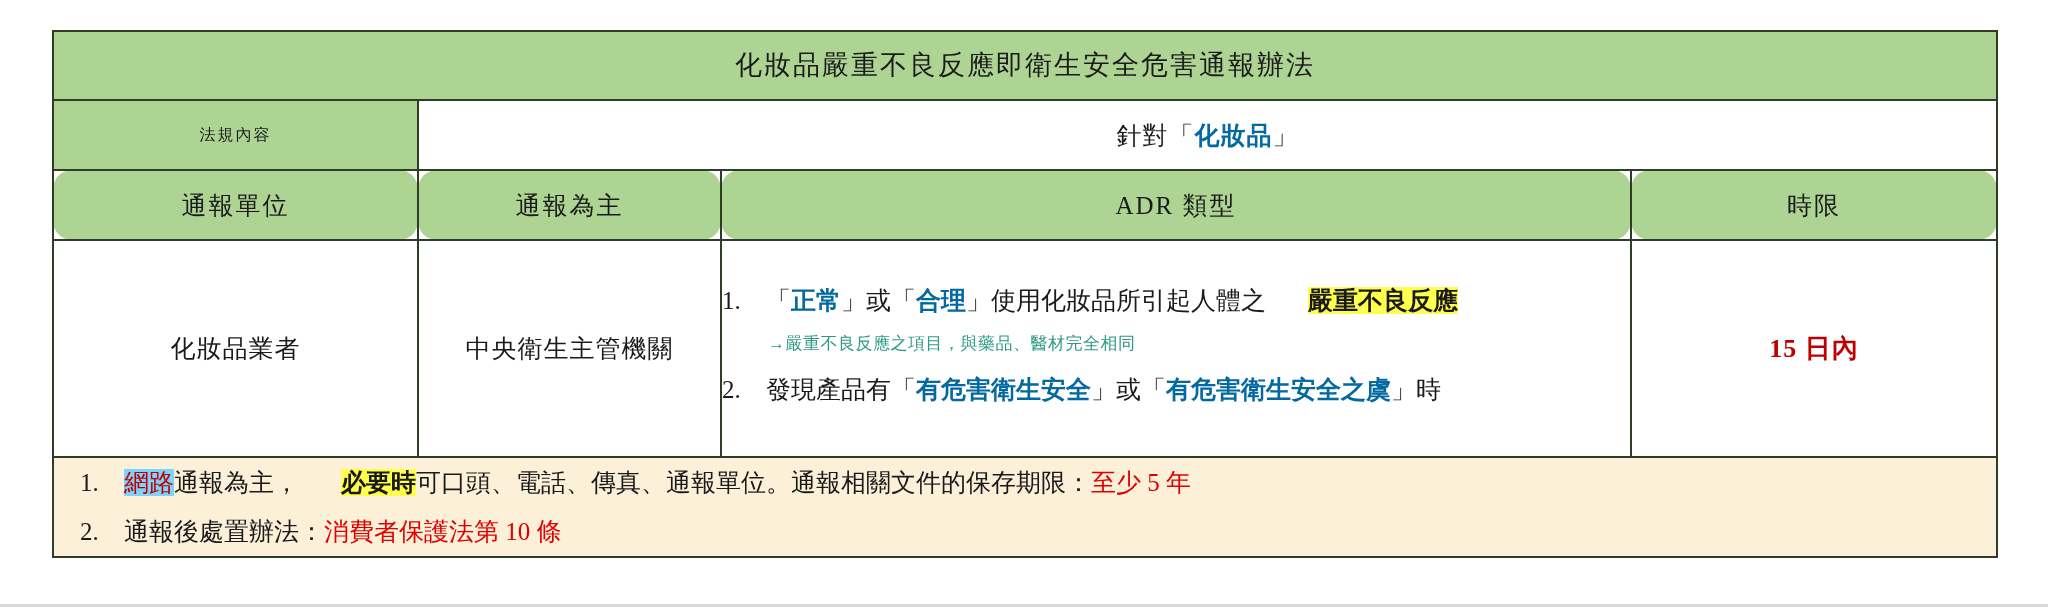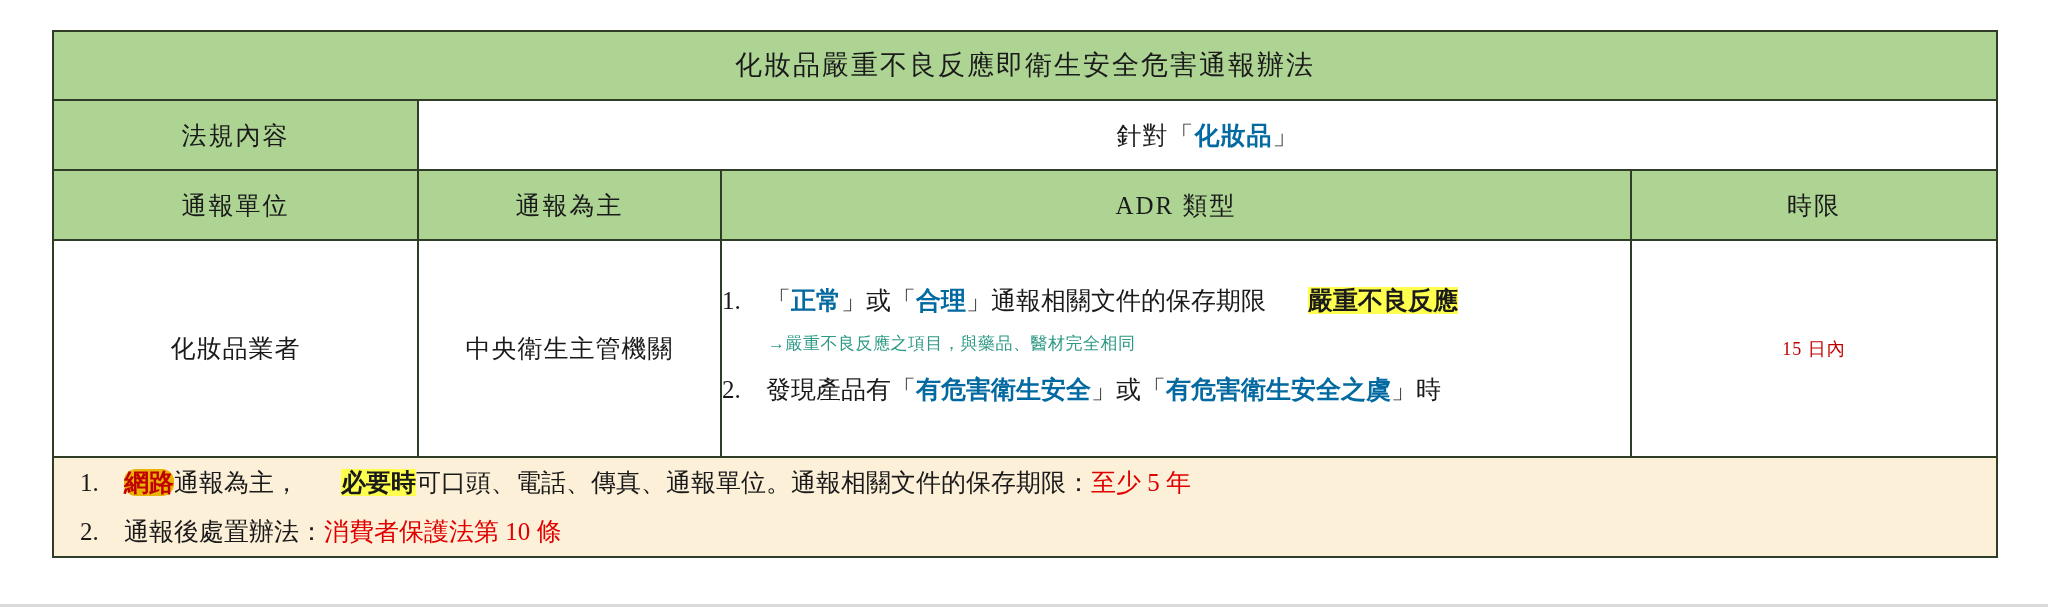--- a/index.html
+++ b/index.html
@@ -45,40 +45,41 @@
     font-size: 27px;
     color: #1a1a1a;
     letter-spacing: 2px;
     height: 67px;
     line-height: 67px;
     font-weight: 400;
   }
 
   .rowlabel {
     text-align: center;
-    font-size: 25px;
+    font-size: 16px;
     letter-spacing: 2px;
     color: #1a1a1a;
     height: 68px;
   }
 
   .regcontent {
     text-align: center;
     font-size: 25px;
     letter-spacing: 1px;
     color: #1a1a1a;
     height: 68px;
   }
 
   .colhead {
     text-align: center;
     font-size: 25px;
     letter-spacing: 2px;
     color: #1a1a1a;
     height: 68px;
+    border-radius: 19px;
   }
 
   .bodycell {
     text-align: center;
     font-size: 25px;
     letter-spacing: 1px;
     color: #1a1a1a;
     height: 215px;
   }
 
@@ -112,31 +113,31 @@
   .adr-sub {
     font-size: 17px;
     color: #2e9a86;
     margin: 14px 0 18px 46px;
     white-space: nowrap;
     letter-spacing: 0.5px;
   }
 
   .deadline {
     text-align: center;
-    font-size: 18px;
-    font-weight: normal;
+    font-size: 26px;
+    font-weight: bold;
     color: #c00000;
     letter-spacing: 1px;
     height: 215px;
   }
 
   .red { color: #0369a1; font-weight: bold; }
   .redplain { color: #e00000; font-weight: normal; }
   .hl { background: #ffff4d; font-weight: bold; color: #1a1a1a; margin-left: 42px; }
-  .hlred { background: #eab308; font-weight: bold; color: #c00000; border-radius: 12px; }
+  .hlred { background: #7dd3fc; font-weight: normal; color: #c00000; }
 
   .footer-cell {
     background: #fdf0d9;
     padding: 16px 0 18px 0;
     height: 98px;
   }
   .foot-list {
     list-style: none;
     margin: 0;
     padding: 0;
@@ -196,21 +197,21 @@
       </tr>
 
       <tr>
         <td class="white bodycell">化妝品業者</td>
         <td class="white bodycell">中央衛生主管機關</td>
         <td class="white adrcell">
           <div class="adr-list">
 
             <div class="adr-item">
               <span class="adr-num">1.</span>
-              <span class="adr-text"><span>「</span><span class="red">正常</span><span>」或「</span><span class="red">合理</span><span>」通報相關文件的保存期限</span><span class="hl">嚴重不良反應</span></span>
+              <span class="adr-text"><span>「</span><span class="red">正常</span><span>」或「</span><span class="red">合理</span><span>」使用化妝品所引起人體之</span><span class="hl">嚴重不良反應</span></span>
             </div>
 
             <div class="adr-sub">→嚴重不良反應之項目，與藥品、醫材完全相同</div>
 
             <div class="adr-item">
               <span class="adr-num">2.</span>
               <span class="adr-text"><span>發現產品有「</span><span class="red">有危害衛生安全</span><span>」或「</span><span class="red">有危害衛生安全之虞</span><span>」時</span></span>
             </div>
 
           </div>

